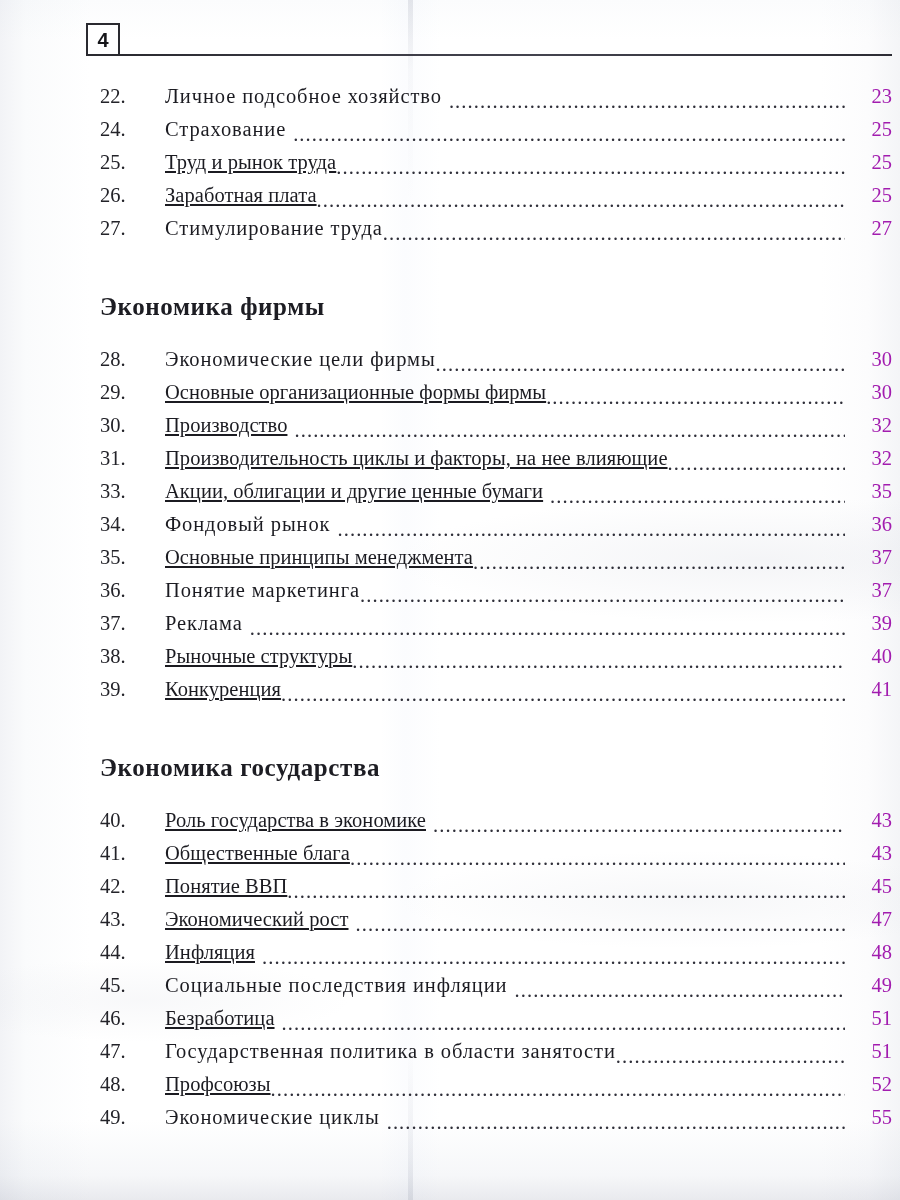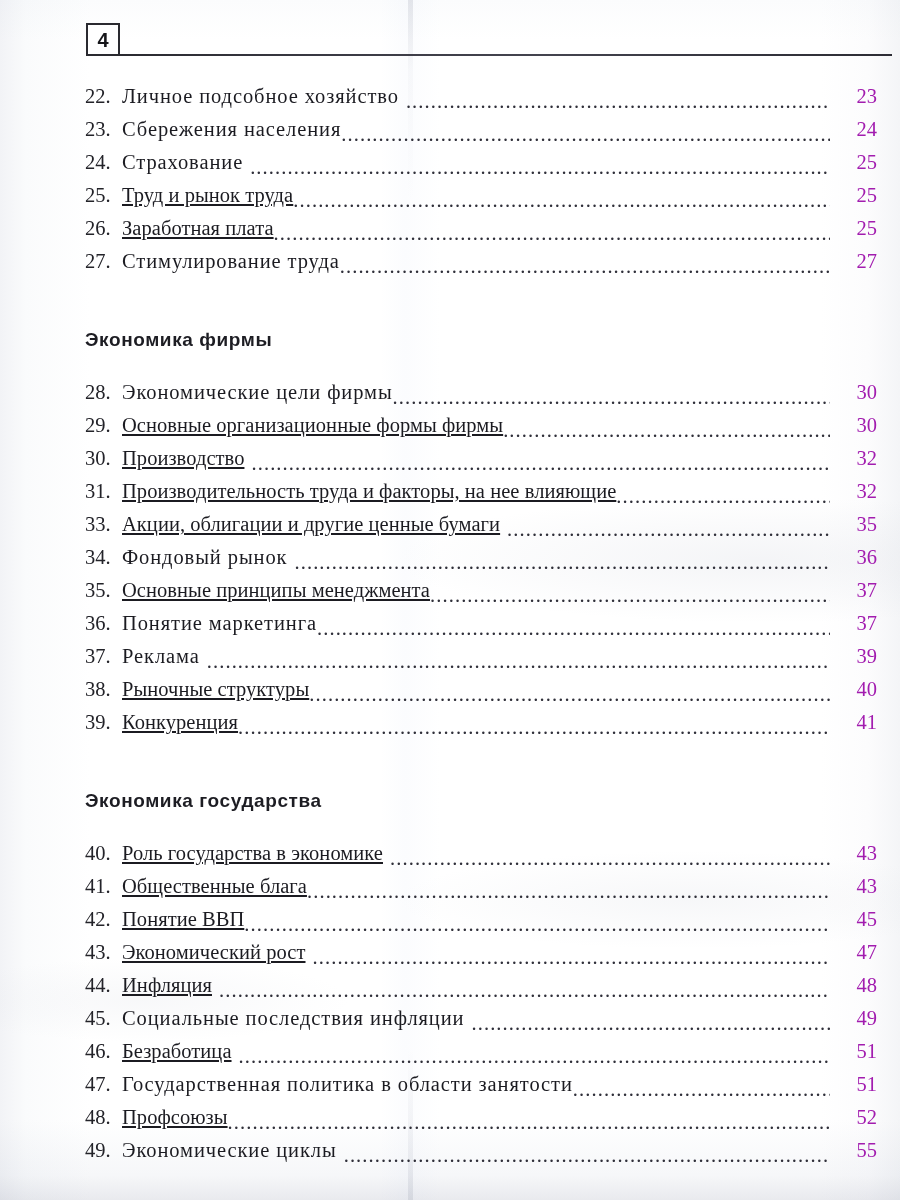--- a/index.html
+++ b/index.html
@@ -102,21 +102,21 @@
     top: 31px;
     width: 772px;
     height: 2px;
     background: linear-gradient(90deg,
       #2a2a30 0%, #3a3a44 28%, #44444f 55%, #35353e 80%, #2d2d35 100%);
   }
 
   
   .toc {
     position: absolute;
-    left: 85px;
+    left: 100px;
     top: 80px;
     width: 792px;
   }
 
   .toc-group {
     margin: 0;
     padding: 0;
     list-style: none;
   }
 
@@ -131,20 +131,21 @@
 
   .entry-num {
     flex: 0 0 auto;
     width: 37px;
     color: #232329;
   }
 
   .entry-title {
     flex: 0 0 auto;
     color: #1b1b21;
+    margin-left: 28px;
   }
   
   .entry.spaced .entry-title {
     letter-spacing: 0.9px;
   }
   .entry.tight .entry-title {
     letter-spacing: 0.05px;
     text-decoration: underline;
   }
 
@@ -173,23 +174,23 @@
   .entry-page {
     flex: 0 0 auto;
     width: 38px;
     text-align: right;
     color: #a21caf;
     padding-left: 9px;
   }
 
   
   .section-heading {
-    font-family: Liberation Sans, sans-serif;
+    font-family: Liberation Serif, serif;
     font-weight: bold;
-    font-size: 19px;
+    font-size: 25px;
     letter-spacing: 0.6px;
     color: #1d1d23;
     height: 33px;
     line-height: 33px;
   }
 
   .spacer-before-heading { height: 45px; }
   .spacer-after-heading  { height: 20px; }
 </style>
 </head>
@@ -208,26 +209,20 @@
     <div class="header-rule"></div>
   </div>
 
   <div class="toc" id="toc-root">
       <ul class="toc-group">
         <li class="entry spaced gap-before">
           <span class="entry-num">22.</span>
           <span class="entry-title">Личное подсобное хозяйство</span>
           <span class="leader"></span>
           <span class="entry-page">23</span>
-        </li>
-        <li class="entry spaced">
-          <span class="entry-num">23.</span>
-          <span class="entry-title">Сбережения населения</span>
-          <span class="leader"></span>
-          <span class="entry-page">24</span>
         </li>
         <li class="entry spaced gap-before">
           <span class="entry-num">24.</span>
           <span class="entry-title">Страхование</span>
           <span class="leader"></span>
           <span class="entry-page">25</span>
         </li>
         <li class="entry tight">
           <span class="entry-num">25.</span>
           <span class="entry-title">Труд и рынок труда</span>
@@ -264,21 +259,21 @@
           <span class="entry-page">30</span>
         </li>
         <li class="entry tight gap-before">
           <span class="entry-num">30.</span>
           <span class="entry-title">Производство</span>
           <span class="leader"></span>
           <span class="entry-page">32</span>
         </li>
         <li class="entry tight">
           <span class="entry-num">31.</span>
-          <span class="entry-title">Производительность труда и факторы, на нее влияющие</span>
+          <span class="entry-title">Производительность циклы и факторы, на нее влияющие</span>
           <span class="leader"></span>
           <span class="entry-page">32</span>
         </li>
         <li class="entry tight gap-before">
           <span class="entry-num">33.</span>
           <span class="entry-title">Акции, облигации и другие ценные бумаги</span>
           <span class="leader"></span>
           <span class="entry-page">35</span>
         </li>
         <li class="entry spaced gap-before">

